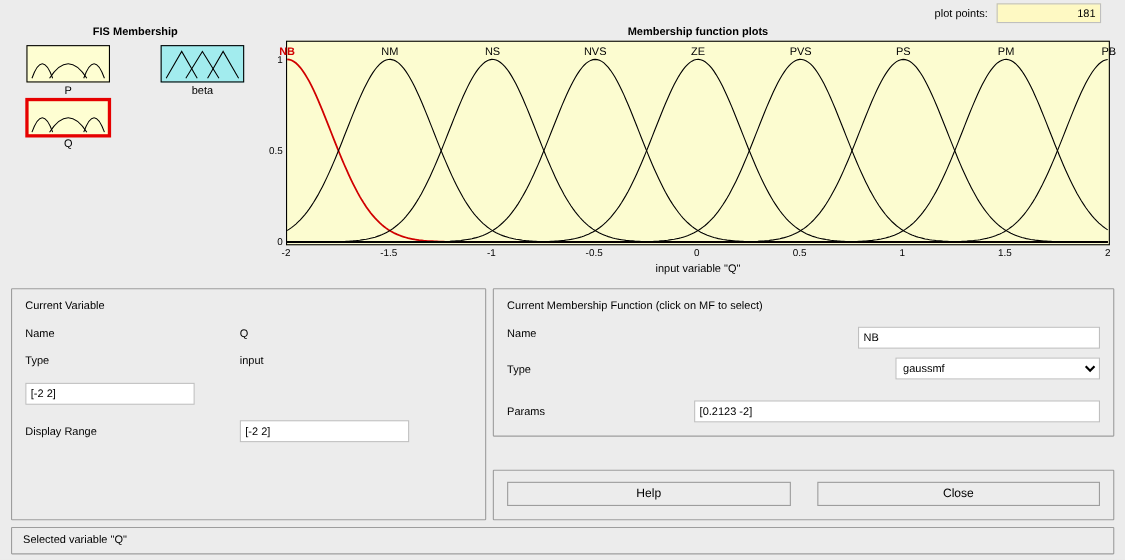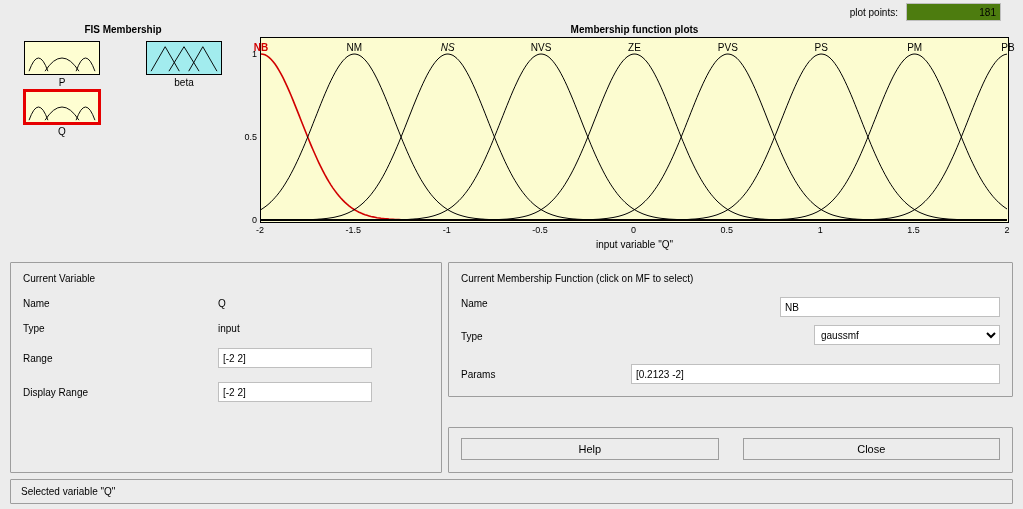--- a/index.html
+++ b/index.html
@@ -29,21 +29,21 @@
     display: flex; align-items: center;
     gap: 8px;
   }
   .plot-points-row .lbl { font-size: 10px; }
   .plot-points-row input {
     width: 95px; height: 18px;
     border: 1px solid #bfbfbf;
     font-size: 10px;
     text-align: right;
     padding: 1px 4px;
-    background: #4d7c0f;
+    background: #fef9c3;
   }
 
   
   .fis-panel {
     position: absolute;
     top: 24px; left: 14px;
     width: 218px;
   }
   .fis-title {
     text-align: center;
@@ -233,21 +233,21 @@
             <path d="M0.0 182.0 L2.0 182.0 L4.0 182.0 L6.0 182.0 L8.0 182.0 L10.0 182.0 L12.0 182.0 L14.0 182.0 L16.0 182.0 L18.0 182.0 L20.0 182.0 L22.0 182.0 L24.0 182.0 L26.0 182.0 L28.0 181.9 L30.0 181.9 L32.0 181.9 L34.0 181.9 L36.0 181.9 L38.0 181.9 L40.0 181.8 L42.0 181.8 L44.0 181.7 L46.0 181.7 L48.0 181.6 L50.0 181.6 L52.0 181.5 L54.0 181.4 L56.0 181.3 L58.0 181.1 L60.0 181.0 L62.0 180.8 L64.0 180.6 L66.0 180.4 L68.0 180.1 L70.0 179.8 L72.0 179.5 L74.0 179.1 L76.0 178.6 L78.0 178.1 L80.0 177.6 L82.0 176.9 L84.0 176.2 L86.0 175.4 L88.0 174.5 L90.0 173.5 L92.0 172.5 L94.0 171.2 L96.0 169.9 L98.0 168.4 L100.0 166.8 L102.0 165.1 L104.0 163.2 L106.0 161.1 L108.0 158.9 L110.0 156.5 L112.0 153.9 L114.0 151.2 L116.0 148.2 L118.0 145.1 L120.0 141.8 L122.0 138.3 L124.0 134.6 L126.0 130.7 L128.0 126.6 L130.0 122.4 L132.0 118.0 L134.0 113.5 L136.0 108.8 L138.0 104.1 L140.0 99.2 L142.0 94.2 L144.0 89.2 L146.0 84.1 L148.0 79.0 L150.0 74.0 L152.0 68.9 L154.0 64.0 L156.0 59.1 L158.0 54.4 L160.0 49.8 L162.0 45.4 L164.0 41.2 L166.0 37.2 L168.0 33.6 L170.0 30.2 L172.0 27.1 L174.0 24.4 L176.0 22.0 L178.0 20.0 L180.0 18.4 L182.0 17.2 L184.0 16.4 L186.0 16.0 L188.0 16.1 L190.0 16.6 L192.0 17.4 L194.0 18.8 L196.0 20.5 L198.0 22.6 L200.0 25.0 L202.0 27.8 L204.0 31.0 L206.0 34.5 L208.0 38.2 L210.0 42.2 L212.0 46.5 L214.0 50.9 L216.0 55.6 L218.0 60.3 L220.0 65.2 L222.0 70.2 L224.0 75.2 L226.0 80.3 L228.0 85.4 L230.0 90.4 L232.0 95.5 L234.0 100.4 L236.0 105.3 L238.0 110.0 L240.0 114.6 L242.0 119.1 L244.0 123.5 L246.0 127.7 L248.0 131.7 L250.0 135.5 L252.0 139.2 L254.0 142.6 L256.0 145.9 L258.0 149.0 L260.0 151.9 L262.0 154.6 L264.0 157.1 L266.0 159.5 L268.0 161.7 L270.0 163.7 L272.0 165.6 L274.0 167.3 L276.0 168.8 L278.0 170.3 L280.0 171.6 L282.0 172.7 L284.0 173.8 L286.0 174.8 L288.0 175.6 L290.0 176.4 L292.0 177.1 L294.0 177.7 L296.0 178.3 L298.0 178.8 L300.0 179.2 L302.0 179.6 L304.0 179.9 L306.0 180.2 L308.0 180.5 L310.0 180.7 L312.0 180.9 L314.0 181.0 L316.0 181.2 L318.0 181.3 L320.0 181.4 L322.0 181.5 L324.0 181.6 L326.0 181.7 L328.0 181.7 L330.0 181.8 L332.0 181.8 L334.0 181.8 L336.0 181.9 L338.0 181.9 L340.0 181.9 L342.0 181.9 L344.0 181.9 L346.0 181.9 L348.0 182.0 L350.0 182.0 L352.0 182.0 L354.0 182.0 L356.0 182.0 L358.0 182.0 L360.0 182.0 L362.0 182.0 L364.0 182.0 L366.0 182.0 L368.0 182.0 L370.0 182.0 L372.0 182.0 L374.0 182.0 L376.0 182.0 L378.0 182.0 L380.0 182.0 L382.0 182.0 L384.0 182.0 L386.0 182.0 L388.0 182.0 L390.0 182.0 L392.0 182.0 L394.0 182.0 L396.0 182.0 L398.0 182.0 L400.0 182.0 L402.0 182.0 L404.0 182.0 L406.0 182.0 L408.0 182.0 L410.0 182.0 L412.0 182.0 L414.0 182.0 L416.0 182.0 L418.0 182.0 L420.0 182.0 L422.0 182.0 L424.0 182.0 L426.0 182.0 L428.0 182.0 L430.0 182.0 L432.0 182.0 L434.0 182.0 L436.0 182.0 L438.0 182.0 L440.0 182.0 L442.0 182.0 L444.0 182.0 L446.0 182.0 L448.0 182.0 L450.0 182.0 L452.0 182.0 L454.0 182.0 L456.0 182.0 L458.0 182.0 L460.0 182.0 L462.0 182.0 L464.0 182.0 L466.0 182.0 L468.0 182.0 L470.0 182.0 L472.0 182.0 L474.0 182.0 L476.0 182.0 L478.0 182.0 L480.0 182.0 L482.0 182.0 L484.0 182.0 L486.0 182.0 L488.0 182.0 L490.0 182.0 L492.0 182.0 L494.0 182.0 L496.0 182.0 L498.0 182.0 L500.0 182.0 L502.0 182.0 L504.0 182.0 L506.0 182.0 L508.0 182.0 L510.0 182.0 L512.0 182.0 L514.0 182.0 L516.0 182.0 L518.0 182.0 L520.0 182.0 L522.0 182.0 L524.0 182.0 L526.0 182.0 L528.0 182.0 L530.0 182.0 L532.0 182.0 L534.0 182.0 L536.0 182.0 L538.0 182.0 L540.0 182.0 L542.0 182.0 L544.0 182.0 L546.0 182.0 L548.0 182.0 L550.0 182.0 L552.0 182.0 L554.0 182.0 L556.0 182.0 L558.0 182.0 L560.0 182.0 L562.0 182.0 L564.0 182.0 L566.0 182.0 L568.0 182.0 L570.0 182.0 L572.0 182.0 L574.0 182.0 L576.0 182.0 L578.0 182.0 L580.0 182.0 L582.0 182.0 L584.0 182.0 L586.0 182.0 L588.0 182.0 L590.0 182.0 L592.0 182.0 L594.0 182.0 L596.0 182.0 L598.0 182.0 L600.0 182.0 L602.0 182.0 L604.0 182.0 L606.0 182.0 L608.0 182.0 L610.0 182.0 L612.0 182.0 L614.0 182.0 L616.0 182.0 L618.0 182.0 L620.0 182.0 L622.0 182.0 L624.0 182.0 L626.0 182.0 L628.0 182.0 L630.0 182.0 L632.0 182.0 L634.0 182.0 L636.0 182.0 L638.0 182.0 L640.0 182.0 L642.0 182.0 L644.0 182.0 L646.0 182.0 L648.0 182.0 L650.0 182.0 L652.0 182.0 L654.0 182.0 L656.0 182.0 L658.0 182.0 L660.0 182.0 L662.0 182.0 L664.0 182.0 L666.0 182.0 L668.0 182.0 L670.0 182.0 L672.0 182.0 L674.0 182.0 L676.0 182.0 L678.0 182.0 L680.0 182.0 L682.0 182.0 L684.0 182.0 L686.0 182.0 L688.0 182.0 L690.0 182.0 L692.0 182.0 L694.0 182.0 L696.0 182.0 L698.0 182.0 L700.0 182.0 L702.0 182.0 L704.0 182.0 L706.0 182.0 L708.0 182.0 L710.0 182.0 L712.0 182.0 L714.0 182.0 L716.0 182.0 L718.0 182.0 L720.0 182.0 L722.0 182.0 L724.0 182.0 L726.0 182.0 L728.0 182.0 L730.0 182.0 L732.0 182.0 L734.0 182.0 L736.0 182.0 L738.0 182.0 L740.0 182.0 L742.0 182.0 L744.0 182.0 L746.0 182.0 " fill="none" stroke="#000" stroke-width="1"></path>
             <path d="M0.0 182.0 L2.0 182.0 L4.0 182.0 L6.0 182.0 L8.0 182.0 L10.0 182.0 L12.0 182.0 L14.0 182.0 L16.0 182.0 L18.0 182.0 L20.0 182.0 L22.0 182.0 L24.0 182.0 L26.0 182.0 L28.0 182.0 L30.0 182.0 L32.0 182.0 L34.0 182.0 L36.0 182.0 L38.0 182.0 L40.0 182.0 L42.0 182.0 L44.0 182.0 L46.0 182.0 L48.0 182.0 L50.0 182.0 L52.0 182.0 L54.0 182.0 L56.0 182.0 L58.0 182.0 L60.0 182.0 L62.0 182.0 L64.0 182.0 L66.0 182.0 L68.0 182.0 L70.0 182.0 L72.0 182.0 L74.0 182.0 L76.0 182.0 L78.0 182.0 L80.0 182.0 L82.0 182.0 L84.0 182.0 L86.0 182.0 L88.0 182.0 L90.0 182.0 L92.0 182.0 L94.0 182.0 L96.0 182.0 L98.0 182.0 L100.0 182.0 L102.0 182.0 L104.0 182.0 L106.0 182.0 L108.0 182.0 L110.0 182.0 L112.0 182.0 L114.0 182.0 L116.0 182.0 L118.0 182.0 L120.0 182.0 L122.0 181.9 L124.0 181.9 L126.0 181.9 L128.0 181.9 L130.0 181.9 L132.0 181.8 L134.0 181.8 L136.0 181.8 L138.0 181.7 L140.0 181.7 L142.0 181.6 L144.0 181.5 L146.0 181.5 L148.0 181.4 L150.0 181.2 L152.0 181.1 L154.0 180.9 L156.0 180.8 L158.0 180.6 L160.0 180.3 L162.0 180.0 L164.0 179.7 L166.0 179.4 L168.0 179.0 L170.0 178.5 L172.0 178.0 L174.0 177.4 L176.0 176.7 L178.0 176.0 L180.0 175.2 L182.0 174.2 L184.0 173.2 L186.0 172.1 L188.0 170.8 L190.0 169.5 L192.0 168.0 L194.0 166.3 L196.0 164.5 L198.0 162.6 L200.0 160.5 L202.0 158.2 L204.0 155.7 L206.0 153.1 L208.0 150.3 L210.0 147.3 L212.0 144.1 L214.0 140.7 L216.0 137.1 L218.0 133.4 L220.0 129.4 L222.0 125.3 L224.0 121.1 L226.0 116.6 L228.0 112.1 L230.0 107.4 L232.0 102.5 L234.0 97.6 L236.0 92.6 L238.0 87.6 L240.0 82.5 L242.0 77.5 L244.0 72.4 L246.0 67.4 L248.0 62.5 L250.0 57.6 L252.0 52.9 L254.0 48.4 L256.0 44.1 L258.0 39.9 L260.0 36.1 L262.0 32.5 L264.0 29.2 L266.0 26.2 L268.0 23.6 L270.0 21.3 L272.0 19.4 L274.0 18.0 L276.0 16.9 L278.0 16.2 L280.0 16.0 L282.0 16.2 L284.0 16.8 L286.0 17.8 L288.0 19.2 L290.0 21.1 L292.0 23.3 L294.0 25.9 L296.0 28.8 L298.0 32.0 L300.0 35.6 L302.0 39.4 L304.0 43.5 L306.0 47.8 L308.0 52.4 L310.0 57.0 L312.0 61.8 L314.0 66.8 L316.0 71.8 L318.0 76.8 L320.0 81.9 L322.0 87.0 L324.0 92.0 L326.0 97.0 L328.0 101.9 L330.0 106.8 L332.0 111.5 L334.0 116.1 L336.0 120.5 L338.0 124.8 L340.0 128.9 L342.0 132.9 L344.0 136.7 L346.0 140.3 L348.0 143.7 L350.0 146.9 L352.0 149.9 L354.0 152.7 L356.0 155.4 L358.0 157.9 L360.0 160.2 L362.0 162.3 L364.0 164.3 L366.0 166.1 L368.0 167.8 L370.0 169.3 L372.0 170.7 L374.0 171.9 L376.0 173.1 L378.0 174.1 L380.0 175.0 L382.0 175.9 L384.0 176.6 L386.0 177.3 L388.0 177.9 L390.0 178.4 L392.0 178.9 L394.0 179.3 L396.0 179.7 L398.0 180.0 L400.0 180.3 L402.0 180.5 L404.0 180.7 L406.0 180.9 L408.0 181.1 L410.0 181.2 L412.0 181.3 L414.0 181.4 L416.0 181.5 L418.0 181.6 L420.0 181.7 L422.0 181.7 L424.0 181.8 L426.0 181.8 L428.0 181.8 L430.0 181.9 L432.0 181.9 L434.0 181.9 L436.0 181.9 L438.0 181.9 L440.0 182.0 L442.0 182.0 L444.0 182.0 L446.0 182.0 L448.0 182.0 L450.0 182.0 L452.0 182.0 L454.0 182.0 L456.0 182.0 L458.0 182.0 L460.0 182.0 L462.0 182.0 L464.0 182.0 L466.0 182.0 L468.0 182.0 L470.0 182.0 L472.0 182.0 L474.0 182.0 L476.0 182.0 L478.0 182.0 L480.0 182.0 L482.0 182.0 L484.0 182.0 L486.0 182.0 L488.0 182.0 L490.0 182.0 L492.0 182.0 L494.0 182.0 L496.0 182.0 L498.0 182.0 L500.0 182.0 L502.0 182.0 L504.0 182.0 L506.0 182.0 L508.0 182.0 L510.0 182.0 L512.0 182.0 L514.0 182.0 L516.0 182.0 L518.0 182.0 L520.0 182.0 L522.0 182.0 L524.0 182.0 L526.0 182.0 L528.0 182.0 L530.0 182.0 L532.0 182.0 L534.0 182.0 L536.0 182.0 L538.0 182.0 L540.0 182.0 L542.0 182.0 L544.0 182.0 L546.0 182.0 L548.0 182.0 L550.0 182.0 L552.0 182.0 L554.0 182.0 L556.0 182.0 L558.0 182.0 L560.0 182.0 L562.0 182.0 L564.0 182.0 L566.0 182.0 L568.0 182.0 L570.0 182.0 L572.0 182.0 L574.0 182.0 L576.0 182.0 L578.0 182.0 L580.0 182.0 L582.0 182.0 L584.0 182.0 L586.0 182.0 L588.0 182.0 L590.0 182.0 L592.0 182.0 L594.0 182.0 L596.0 182.0 L598.0 182.0 L600.0 182.0 L602.0 182.0 L604.0 182.0 L606.0 182.0 L608.0 182.0 L610.0 182.0 L612.0 182.0 L614.0 182.0 L616.0 182.0 L618.0 182.0 L620.0 182.0 L622.0 182.0 L624.0 182.0 L626.0 182.0 L628.0 182.0 L630.0 182.0 L632.0 182.0 L634.0 182.0 L636.0 182.0 L638.0 182.0 L640.0 182.0 L642.0 182.0 L644.0 182.0 L646.0 182.0 L648.0 182.0 L650.0 182.0 L652.0 182.0 L654.0 182.0 L656.0 182.0 L658.0 182.0 L660.0 182.0 L662.0 182.0 L664.0 182.0 L666.0 182.0 L668.0 182.0 L670.0 182.0 L672.0 182.0 L674.0 182.0 L676.0 182.0 L678.0 182.0 L680.0 182.0 L682.0 182.0 L684.0 182.0 L686.0 182.0 L688.0 182.0 L690.0 182.0 L692.0 182.0 L694.0 182.0 L696.0 182.0 L698.0 182.0 L700.0 182.0 L702.0 182.0 L704.0 182.0 L706.0 182.0 L708.0 182.0 L710.0 182.0 L712.0 182.0 L714.0 182.0 L716.0 182.0 L718.0 182.0 L720.0 182.0 L722.0 182.0 L724.0 182.0 L726.0 182.0 L728.0 182.0 L730.0 182.0 L732.0 182.0 L734.0 182.0 L736.0 182.0 L738.0 182.0 L740.0 182.0 L742.0 182.0 L744.0 182.0 L746.0 182.0 " fill="none" stroke="#000" stroke-width="1"></path>
             <path d="M0.0 182.0 L2.0 182.0 L4.0 182.0 L6.0 182.0 L8.0 182.0 L10.0 182.0 L12.0 182.0 L14.0 182.0 L16.0 182.0 L18.0 182.0 L20.0 182.0 L22.0 182.0 L24.0 182.0 L26.0 182.0 L28.0 182.0 L30.0 182.0 L32.0 182.0 L34.0 182.0 L36.0 182.0 L38.0 182.0 L40.0 182.0 L42.0 182.0 L44.0 182.0 L46.0 182.0 L48.0 182.0 L50.0 182.0 L52.0 182.0 L54.0 182.0 L56.0 182.0 L58.0 182.0 L60.0 182.0 L62.0 182.0 L64.0 182.0 L66.0 182.0 L68.0 182.0 L70.0 182.0 L72.0 182.0 L74.0 182.0 L76.0 182.0 L78.0 182.0 L80.0 182.0 L82.0 182.0 L84.0 182.0 L86.0 182.0 L88.0 182.0 L90.0 182.0 L92.0 182.0 L94.0 182.0 L96.0 182.0 L98.0 182.0 L100.0 182.0 L102.0 182.0 L104.0 182.0 L106.0 182.0 L108.0 182.0 L110.0 182.0 L112.0 182.0 L114.0 182.0 L116.0 182.0 L118.0 182.0 L120.0 182.0 L122.0 182.0 L124.0 182.0 L126.0 182.0 L128.0 182.0 L130.0 182.0 L132.0 182.0 L134.0 182.0 L136.0 182.0 L138.0 182.0 L140.0 182.0 L142.0 182.0 L144.0 182.0 L146.0 182.0 L148.0 182.0 L150.0 182.0 L152.0 182.0 L154.0 182.0 L156.0 182.0 L158.0 182.0 L160.0 182.0 L162.0 182.0 L164.0 182.0 L166.0 182.0 L168.0 182.0 L170.0 182.0 L172.0 182.0 L174.0 182.0 L176.0 182.0 L178.0 182.0 L180.0 182.0 L182.0 182.0 L184.0 182.0 L186.0 182.0 L188.0 182.0 L190.0 182.0 L192.0 182.0 L194.0 182.0 L196.0 182.0 L198.0 182.0 L200.0 182.0 L202.0 182.0 L204.0 182.0 L206.0 182.0 L208.0 182.0 L210.0 182.0 L212.0 182.0 L214.0 181.9 L216.0 181.9 L218.0 181.9 L220.0 181.9 L222.0 181.9 L224.0 181.9 L226.0 181.8 L228.0 181.8 L230.0 181.8 L232.0 181.7 L234.0 181.7 L236.0 181.6 L238.0 181.5 L240.0 181.4 L242.0 181.3 L244.0 181.2 L246.0 181.1 L248.0 180.9 L250.0 180.7 L252.0 180.5 L254.0 180.2 L256.0 179.9 L258.0 179.6 L260.0 179.2 L262.0 178.8 L264.0 178.3 L266.0 177.8 L268.0 177.2 L270.0 176.5 L272.0 175.7 L274.0 174.9 L276.0 173.9 L278.0 172.9 L280.0 171.7 L282.0 170.4 L284.0 169.0 L286.0 167.5 L288.0 165.8 L290.0 163.9 L292.0 161.9 L294.0 159.8 L296.0 157.4 L298.0 154.9 L300.0 152.2 L302.0 149.4 L304.0 146.3 L306.0 143.0 L308.0 139.6 L310.0 136.0 L312.0 132.2 L314.0 128.2 L316.0 124.0 L318.0 119.7 L320.0 115.2 L322.0 110.6 L324.0 105.9 L326.0 101.0 L328.0 96.1 L330.0 91.1 L332.0 86.0 L334.0 80.9 L336.0 75.9 L338.0 70.8 L340.0 65.8 L342.0 60.9 L344.0 56.1 L346.0 51.5 L348.0 47.0 L350.0 42.7 L352.0 38.7 L354.0 34.9 L356.0 31.4 L358.0 28.2 L360.0 25.3 L362.0 22.8 L364.0 20.7 L366.0 18.9 L368.0 17.6 L370.0 16.6 L372.0 16.1 L374.0 16.0 L376.0 16.3 L378.0 17.1 L380.0 18.2 L382.0 19.8 L384.0 21.7 L386.0 24.0 L388.0 26.7 L390.0 29.8 L392.0 33.1 L394.0 36.8 L396.0 40.7 L398.0 44.9 L400.0 49.2 L402.0 53.8 L404.0 58.5 L406.0 63.4 L408.0 68.3 L410.0 73.3 L412.0 78.4 L414.0 83.5 L416.0 88.5 L418.0 93.6 L420.0 98.6 L422.0 103.4 L424.0 108.2 L426.0 112.9 L428.0 117.5 L430.0 121.9 L432.0 126.1 L434.0 130.2 L436.0 134.1 L438.0 137.8 L440.0 141.3 L442.0 144.7 L444.0 147.8 L446.0 150.8 L448.0 153.6 L450.0 156.2 L452.0 158.6 L454.0 160.9 L456.0 163.0 L458.0 164.9 L460.0 166.6 L462.0 168.3 L464.0 169.7 L466.0 171.1 L468.0 172.3 L470.0 173.4 L472.0 174.4 L474.0 175.3 L476.0 176.1 L478.0 176.9 L480.0 177.5 L482.0 178.1 L484.0 178.6 L486.0 179.0 L488.0 179.4 L490.0 179.8 L492.0 180.1 L494.0 180.4 L496.0 180.6 L498.0 180.8 L500.0 181.0 L502.0 181.1 L504.0 181.3 L506.0 181.4 L508.0 181.5 L510.0 181.6 L512.0 181.6 L514.0 181.7 L516.0 181.7 L518.0 181.8 L520.0 181.8 L522.0 181.9 L524.0 181.9 L526.0 181.9 L528.0 181.9 L530.0 181.9 L532.0 181.9 L534.0 182.0 L536.0 182.0 L538.0 182.0 L540.0 182.0 L542.0 182.0 L544.0 182.0 L546.0 182.0 L548.0 182.0 L550.0 182.0 L552.0 182.0 L554.0 182.0 L556.0 182.0 L558.0 182.0 L560.0 182.0 L562.0 182.0 L564.0 182.0 L566.0 182.0 L568.0 182.0 L570.0 182.0 L572.0 182.0 L574.0 182.0 L576.0 182.0 L578.0 182.0 L580.0 182.0 L582.0 182.0 L584.0 182.0 L586.0 182.0 L588.0 182.0 L590.0 182.0 L592.0 182.0 L594.0 182.0 L596.0 182.0 L598.0 182.0 L600.0 182.0 L602.0 182.0 L604.0 182.0 L606.0 182.0 L608.0 182.0 L610.0 182.0 L612.0 182.0 L614.0 182.0 L616.0 182.0 L618.0 182.0 L620.0 182.0 L622.0 182.0 L624.0 182.0 L626.0 182.0 L628.0 182.0 L630.0 182.0 L632.0 182.0 L634.0 182.0 L636.0 182.0 L638.0 182.0 L640.0 182.0 L642.0 182.0 L644.0 182.0 L646.0 182.0 L648.0 182.0 L650.0 182.0 L652.0 182.0 L654.0 182.0 L656.0 182.0 L658.0 182.0 L660.0 182.0 L662.0 182.0 L664.0 182.0 L666.0 182.0 L668.0 182.0 L670.0 182.0 L672.0 182.0 L674.0 182.0 L676.0 182.0 L678.0 182.0 L680.0 182.0 L682.0 182.0 L684.0 182.0 L686.0 182.0 L688.0 182.0 L690.0 182.0 L692.0 182.0 L694.0 182.0 L696.0 182.0 L698.0 182.0 L700.0 182.0 L702.0 182.0 L704.0 182.0 L706.0 182.0 L708.0 182.0 L710.0 182.0 L712.0 182.0 L714.0 182.0 L716.0 182.0 L718.0 182.0 L720.0 182.0 L722.0 182.0 L724.0 182.0 L726.0 182.0 L728.0 182.0 L730.0 182.0 L732.0 182.0 L734.0 182.0 L736.0 182.0 L738.0 182.0 L740.0 182.0 L742.0 182.0 L744.0 182.0 L746.0 182.0 " fill="none" stroke="#000" stroke-width="1"></path>
             <path d="M0.0 182.0 L2.0 182.0 L4.0 182.0 L6.0 182.0 L8.0 182.0 L10.0 182.0 L12.0 182.0 L14.0 182.0 L16.0 182.0 L18.0 182.0 L20.0 182.0 L22.0 182.0 L24.0 182.0 L26.0 182.0 L28.0 182.0 L30.0 182.0 L32.0 182.0 L34.0 182.0 L36.0 182.0 L38.0 182.0 L40.0 182.0 L42.0 182.0 L44.0 182.0 L46.0 182.0 L48.0 182.0 L50.0 182.0 L52.0 182.0 L54.0 182.0 L56.0 182.0 L58.0 182.0 L60.0 182.0 L62.0 182.0 L64.0 182.0 L66.0 182.0 L68.0 182.0 L70.0 182.0 L72.0 182.0 L74.0 182.0 L76.0 182.0 L78.0 182.0 L80.0 182.0 L82.0 182.0 L84.0 182.0 L86.0 182.0 L88.0 182.0 L90.0 182.0 L92.0 182.0 L94.0 182.0 L96.0 182.0 L98.0 182.0 L100.0 182.0 L102.0 182.0 L104.0 182.0 L106.0 182.0 L108.0 182.0 L110.0 182.0 L112.0 182.0 L114.0 182.0 L116.0 182.0 L118.0 182.0 L120.0 182.0 L122.0 182.0 L124.0 182.0 L126.0 182.0 L128.0 182.0 L130.0 182.0 L132.0 182.0 L134.0 182.0 L136.0 182.0 L138.0 182.0 L140.0 182.0 L142.0 182.0 L144.0 182.0 L146.0 182.0 L148.0 182.0 L150.0 182.0 L152.0 182.0 L154.0 182.0 L156.0 182.0 L158.0 182.0 L160.0 182.0 L162.0 182.0 L164.0 182.0 L166.0 182.0 L168.0 182.0 L170.0 182.0 L172.0 182.0 L174.0 182.0 L176.0 182.0 L178.0 182.0 L180.0 182.0 L182.0 182.0 L184.0 182.0 L186.0 182.0 L188.0 182.0 L190.0 182.0 L192.0 182.0 L194.0 182.0 L196.0 182.0 L198.0 182.0 L200.0 182.0 L202.0 182.0 L204.0 182.0 L206.0 182.0 L208.0 182.0 L210.0 182.0 L212.0 182.0 L214.0 182.0 L216.0 182.0 L218.0 182.0 L220.0 182.0 L222.0 182.0 L224.0 182.0 L226.0 182.0 L228.0 182.0 L230.0 182.0 L232.0 182.0 L234.0 182.0 L236.0 182.0 L238.0 182.0 L240.0 182.0 L242.0 182.0 L244.0 182.0 L246.0 182.0 L248.0 182.0 L250.0 182.0 L252.0 182.0 L254.0 182.0 L256.0 182.0 L258.0 182.0 L260.0 182.0 L262.0 182.0 L264.0 182.0 L266.0 182.0 L268.0 182.0 L270.0 182.0 L272.0 182.0 L274.0 182.0 L276.0 182.0 L278.0 182.0 L280.0 182.0 L282.0 182.0 L284.0 182.0 L286.0 182.0 L288.0 182.0 L290.0 182.0 L292.0 182.0 L294.0 182.0 L296.0 182.0 L298.0 182.0 L300.0 182.0 L302.0 182.0 L304.0 182.0 L306.0 182.0 L308.0 181.9 L310.0 181.9 L312.0 181.9 L314.0 181.9 L316.0 181.9 L318.0 181.9 L320.0 181.8 L322.0 181.8 L324.0 181.7 L326.0 181.7 L328.0 181.6 L330.0 181.6 L332.0 181.5 L334.0 181.4 L336.0 181.3 L338.0 181.2 L340.0 181.0 L342.0 180.8 L344.0 180.6 L346.0 180.4 L348.0 180.1 L350.0 179.8 L352.0 179.5 L354.0 179.1 L356.0 178.7 L358.0 178.2 L360.0 177.6 L362.0 177.0 L364.0 176.3 L366.0 175.5 L368.0 174.6 L370.0 173.6 L372.0 172.5 L374.0 171.3 L376.0 170.0 L378.0 168.5 L380.0 167.0 L382.0 165.2 L384.0 163.3 L386.0 161.3 L388.0 159.1 L390.0 156.7 L392.0 154.1 L394.0 151.3 L396.0 148.4 L398.0 145.3 L400.0 142.0 L402.0 138.5 L404.0 134.8 L406.0 130.9 L408.0 126.9 L410.0 122.7 L412.0 118.3 L414.0 113.8 L416.0 109.1 L418.0 104.4 L420.0 99.5 L422.0 94.5 L424.0 89.5 L426.0 84.4 L428.0 79.4 L430.0 74.3 L432.0 69.3 L434.0 64.3 L436.0 59.4 L438.0 54.7 L440.0 50.1 L442.0 45.7 L444.0 41.5 L446.0 37.5 L448.0 33.8 L450.0 30.4 L452.0 27.3 L454.0 24.5 L456.0 22.1 L458.0 20.1 L460.0 18.5 L462.0 17.3 L464.0 16.4 L466.0 16.0 L468.0 16.1 L470.0 16.5 L472.0 17.4 L474.0 18.7 L476.0 20.3 L478.0 22.4 L480.0 24.9 L482.0 27.7 L484.0 30.8 L486.0 34.2 L488.0 38.0 L490.0 42.0 L492.0 46.2 L494.0 50.6 L496.0 55.3 L498.0 60.0 L500.0 64.9 L502.0 69.9 L504.0 74.9 L506.0 80.0 L508.0 85.1 L510.0 90.1 L512.0 95.1 L514.0 100.1 L516.0 105.0 L518.0 109.7 L520.0 114.4 L522.0 118.9 L524.0 123.2 L526.0 127.4 L528.0 131.4 L530.0 135.3 L532.0 138.9 L534.0 142.4 L536.0 145.7 L538.0 148.8 L540.0 151.7 L542.0 154.4 L544.0 157.0 L546.0 159.3 L548.0 161.5 L550.0 163.6 L552.0 165.4 L554.0 167.2 L556.0 168.7 L558.0 170.2 L560.0 171.5 L562.0 172.7 L564.0 173.7 L566.0 174.7 L568.0 175.6 L570.0 176.4 L572.0 177.1 L574.0 177.7 L576.0 178.2 L578.0 178.7 L580.0 179.2 L582.0 179.5 L584.0 179.9 L586.0 180.2 L588.0 180.4 L590.0 180.7 L592.0 180.9 L594.0 181.0 L596.0 181.2 L598.0 181.3 L600.0 181.4 L602.0 181.5 L604.0 181.6 L606.0 181.6 L608.0 181.7 L610.0 181.8 L612.0 181.8 L614.0 181.8 L616.0 181.9 L618.0 181.9 L620.0 181.9 L622.0 181.9 L624.0 181.9 L626.0 181.9 L628.0 182.0 L630.0 182.0 L632.0 182.0 L634.0 182.0 L636.0 182.0 L638.0 182.0 L640.0 182.0 L642.0 182.0 L644.0 182.0 L646.0 182.0 L648.0 182.0 L650.0 182.0 L652.0 182.0 L654.0 182.0 L656.0 182.0 L658.0 182.0 L660.0 182.0 L662.0 182.0 L664.0 182.0 L666.0 182.0 L668.0 182.0 L670.0 182.0 L672.0 182.0 L674.0 182.0 L676.0 182.0 L678.0 182.0 L680.0 182.0 L682.0 182.0 L684.0 182.0 L686.0 182.0 L688.0 182.0 L690.0 182.0 L692.0 182.0 L694.0 182.0 L696.0 182.0 L698.0 182.0 L700.0 182.0 L702.0 182.0 L704.0 182.0 L706.0 182.0 L708.0 182.0 L710.0 182.0 L712.0 182.0 L714.0 182.0 L716.0 182.0 L718.0 182.0 L720.0 182.0 L722.0 182.0 L724.0 182.0 L726.0 182.0 L728.0 182.0 L730.0 182.0 L732.0 182.0 L734.0 182.0 L736.0 182.0 L738.0 182.0 L740.0 182.0 L742.0 182.0 L744.0 182.0 L746.0 182.0 " fill="none" stroke="#000" stroke-width="1"></path>
             <path d="M0.0 182.0 L2.0 182.0 L4.0 182.0 L6.0 182.0 L8.0 182.0 L10.0 182.0 L12.0 182.0 L14.0 182.0 L16.0 182.0 L18.0 182.0 L20.0 182.0 L22.0 182.0 L24.0 182.0 L26.0 182.0 L28.0 182.0 L30.0 182.0 L32.0 182.0 L34.0 182.0 L36.0 182.0 L38.0 182.0 L40.0 182.0 L42.0 182.0 L44.0 182.0 L46.0 182.0 L48.0 182.0 L50.0 182.0 L52.0 182.0 L54.0 182.0 L56.0 182.0 L58.0 182.0 L60.0 182.0 L62.0 182.0 L64.0 182.0 L66.0 182.0 L68.0 182.0 L70.0 182.0 L72.0 182.0 L74.0 182.0 L76.0 182.0 L78.0 182.0 L80.0 182.0 L82.0 182.0 L84.0 182.0 L86.0 182.0 L88.0 182.0 L90.0 182.0 L92.0 182.0 L94.0 182.0 L96.0 182.0 L98.0 182.0 L100.0 182.0 L102.0 182.0 L104.0 182.0 L106.0 182.0 L108.0 182.0 L110.0 182.0 L112.0 182.0 L114.0 182.0 L116.0 182.0 L118.0 182.0 L120.0 182.0 L122.0 182.0 L124.0 182.0 L126.0 182.0 L128.0 182.0 L130.0 182.0 L132.0 182.0 L134.0 182.0 L136.0 182.0 L138.0 182.0 L140.0 182.0 L142.0 182.0 L144.0 182.0 L146.0 182.0 L148.0 182.0 L150.0 182.0 L152.0 182.0 L154.0 182.0 L156.0 182.0 L158.0 182.0 L160.0 182.0 L162.0 182.0 L164.0 182.0 L166.0 182.0 L168.0 182.0 L170.0 182.0 L172.0 182.0 L174.0 182.0 L176.0 182.0 L178.0 182.0 L180.0 182.0 L182.0 182.0 L184.0 182.0 L186.0 182.0 L188.0 182.0 L190.0 182.0 L192.0 182.0 L194.0 182.0 L196.0 182.0 L198.0 182.0 L200.0 182.0 L202.0 182.0 L204.0 182.0 L206.0 182.0 L208.0 182.0 L210.0 182.0 L212.0 182.0 L214.0 182.0 L216.0 182.0 L218.0 182.0 L220.0 182.0 L222.0 182.0 L224.0 182.0 L226.0 182.0 L228.0 182.0 L230.0 182.0 L232.0 182.0 L234.0 182.0 L236.0 182.0 L238.0 182.0 L240.0 182.0 L242.0 182.0 L244.0 182.0 L246.0 182.0 L248.0 182.0 L250.0 182.0 L252.0 182.0 L254.0 182.0 L256.0 182.0 L258.0 182.0 L260.0 182.0 L262.0 182.0 L264.0 182.0 L266.0 182.0 L268.0 182.0 L270.0 182.0 L272.0 182.0 L274.0 182.0 L276.0 182.0 L278.0 182.0 L280.0 182.0 L282.0 182.0 L284.0 182.0 L286.0 182.0 L288.0 182.0 L290.0 182.0 L292.0 182.0 L294.0 182.0 L296.0 182.0 L298.0 182.0 L300.0 182.0 L302.0 182.0 L304.0 182.0 L306.0 182.0 L308.0 182.0 L310.0 182.0 L312.0 182.0 L314.0 182.0 L316.0 182.0 L318.0 182.0 L320.0 182.0 L322.0 182.0 L324.0 182.0 L326.0 182.0 L328.0 182.0 L330.0 182.0 L332.0 182.0 L334.0 182.0 L336.0 182.0 L338.0 182.0 L340.0 182.0 L342.0 182.0 L344.0 182.0 L346.0 182.0 L348.0 182.0 L350.0 182.0 L352.0 182.0 L354.0 182.0 L356.0 182.0 L358.0 182.0 L360.0 182.0 L362.0 182.0 L364.0 182.0 L366.0 182.0 L368.0 182.0 L370.0 182.0 L372.0 182.0 L374.0 182.0 L376.0 182.0 L378.0 182.0 L380.0 182.0 L382.0 182.0 L384.0 182.0 L386.0 182.0 L388.0 182.0 L390.0 182.0 L392.0 182.0 L394.0 182.0 L396.0 182.0 L398.0 182.0 L400.0 182.0 L402.0 181.9 L404.0 181.9 L406.0 181.9 L408.0 181.9 L410.0 181.9 L412.0 181.8 L414.0 181.8 L416.0 181.8 L418.0 181.7 L420.0 181.7 L422.0 181.6 L424.0 181.5 L426.0 181.5 L428.0 181.4 L430.0 181.2 L432.0 181.1 L434.0 181.0 L436.0 180.8 L438.0 180.6 L440.0 180.3 L442.0 180.1 L444.0 179.7 L446.0 179.4 L448.0 179.0 L450.0 178.5 L452.0 178.0 L454.0 177.4 L456.0 176.8 L458.0 176.0 L460.0 175.2 L462.0 174.3 L464.0 173.3 L466.0 172.2 L468.0 170.9 L470.0 169.6 L472.0 168.1 L474.0 166.4 L476.0 164.6 L478.0 162.7 L480.0 160.6 L482.0 158.3 L484.0 155.9 L486.0 153.3 L488.0 150.5 L490.0 147.5 L492.0 144.3 L494.0 140.9 L496.0 137.3 L498.0 133.6 L500.0 129.7 L502.0 125.6 L504.0 121.3 L506.0 116.9 L508.0 112.3 L510.0 107.6 L512.0 102.8 L514.0 97.9 L516.0 93.0 L518.0 87.9 L520.0 82.8 L522.0 77.8 L524.0 72.7 L526.0 67.7 L528.0 62.8 L530.0 57.9 L532.0 53.2 L534.0 48.7 L536.0 44.3 L538.0 40.2 L540.0 36.3 L542.0 32.7 L544.0 29.4 L546.0 26.4 L548.0 23.7 L550.0 21.5 L552.0 19.6 L554.0 18.0 L556.0 17.0 L558.0 16.3 L560.0 16.0 L562.0 16.2 L564.0 16.7 L566.0 17.7 L568.0 19.1 L570.0 20.9 L572.0 23.1 L574.0 25.7 L576.0 28.6 L578.0 31.8 L580.0 35.4 L582.0 39.2 L584.0 43.3 L586.0 47.6 L588.0 52.1 L590.0 56.7 L592.0 61.5 L594.0 66.5 L596.0 71.5 L598.0 76.5 L600.0 81.6 L602.0 86.7 L604.0 91.7 L606.0 96.7 L608.0 101.6 L610.0 106.5 L612.0 111.2 L614.0 115.8 L616.0 120.2 L618.0 124.5 L620.0 128.7 L622.0 132.6 L624.0 136.4 L626.0 140.0 L628.0 143.5 L630.0 146.7 L632.0 149.7 L634.0 152.6 L636.0 155.2 L638.0 157.7 L640.0 160.0 L642.0 162.2 L644.0 164.2 L646.0 166.0 L648.0 167.7 L650.0 169.2 L652.0 170.6 L654.0 171.9 L656.0 173.0 L658.0 174.1 L660.0 175.0 L662.0 175.8 L664.0 176.6 L666.0 177.3 L668.0 177.9 L670.0 178.4 L672.0 178.9 L674.0 179.3 L676.0 179.7 L678.0 180.0 L680.0 180.3 L682.0 180.5 L684.0 180.7 L686.0 180.9 L688.0 181.1 L690.0 181.2 L692.0 181.3 L694.0 181.4 L696.0 181.5 L698.0 181.6 L700.0 181.7 L702.0 181.7 L704.0 181.8 L706.0 181.8 L708.0 181.8 L710.0 181.9 L712.0 181.9 L714.0 181.9 L716.0 181.9 L718.0 181.9 L720.0 182.0 L722.0 182.0 L724.0 182.0 L726.0 182.0 L728.0 182.0 L730.0 182.0 L732.0 182.0 L734.0 182.0 L736.0 182.0 L738.0 182.0 L740.0 182.0 L742.0 182.0 L744.0 182.0 L746.0 182.0 " fill="none" stroke="#000" stroke-width="1"></path>
             <path d="M0.0 182.0 L2.0 182.0 L4.0 182.0 L6.0 182.0 L8.0 182.0 L10.0 182.0 L12.0 182.0 L14.0 182.0 L16.0 182.0 L18.0 182.0 L20.0 182.0 L22.0 182.0 L24.0 182.0 L26.0 182.0 L28.0 182.0 L30.0 182.0 L32.0 182.0 L34.0 182.0 L36.0 182.0 L38.0 182.0 L40.0 182.0 L42.0 182.0 L44.0 182.0 L46.0 182.0 L48.0 182.0 L50.0 182.0 L52.0 182.0 L54.0 182.0 L56.0 182.0 L58.0 182.0 L60.0 182.0 L62.0 182.0 L64.0 182.0 L66.0 182.0 L68.0 182.0 L70.0 182.0 L72.0 182.0 L74.0 182.0 L76.0 182.0 L78.0 182.0 L80.0 182.0 L82.0 182.0 L84.0 182.0 L86.0 182.0 L88.0 182.0 L90.0 182.0 L92.0 182.0 L94.0 182.0 L96.0 182.0 L98.0 182.0 L100.0 182.0 L102.0 182.0 L104.0 182.0 L106.0 182.0 L108.0 182.0 L110.0 182.0 L112.0 182.0 L114.0 182.0 L116.0 182.0 L118.0 182.0 L120.0 182.0 L122.0 182.0 L124.0 182.0 L126.0 182.0 L128.0 182.0 L130.0 182.0 L132.0 182.0 L134.0 182.0 L136.0 182.0 L138.0 182.0 L140.0 182.0 L142.0 182.0 L144.0 182.0 L146.0 182.0 L148.0 182.0 L150.0 182.0 L152.0 182.0 L154.0 182.0 L156.0 182.0 L158.0 182.0 L160.0 182.0 L162.0 182.0 L164.0 182.0 L166.0 182.0 L168.0 182.0 L170.0 182.0 L172.0 182.0 L174.0 182.0 L176.0 182.0 L178.0 182.0 L180.0 182.0 L182.0 182.0 L184.0 182.0 L186.0 182.0 L188.0 182.0 L190.0 182.0 L192.0 182.0 L194.0 182.0 L196.0 182.0 L198.0 182.0 L200.0 182.0 L202.0 182.0 L204.0 182.0 L206.0 182.0 L208.0 182.0 L210.0 182.0 L212.0 182.0 L214.0 182.0 L216.0 182.0 L218.0 182.0 L220.0 182.0 L222.0 182.0 L224.0 182.0 L226.0 182.0 L228.0 182.0 L230.0 182.0 L232.0 182.0 L234.0 182.0 L236.0 182.0 L238.0 182.0 L240.0 182.0 L242.0 182.0 L244.0 182.0 L246.0 182.0 L248.0 182.0 L250.0 182.0 L252.0 182.0 L254.0 182.0 L256.0 182.0 L258.0 182.0 L260.0 182.0 L262.0 182.0 L264.0 182.0 L266.0 182.0 L268.0 182.0 L270.0 182.0 L272.0 182.0 L274.0 182.0 L276.0 182.0 L278.0 182.0 L280.0 182.0 L282.0 182.0 L284.0 182.0 L286.0 182.0 L288.0 182.0 L290.0 182.0 L292.0 182.0 L294.0 182.0 L296.0 182.0 L298.0 182.0 L300.0 182.0 L302.0 182.0 L304.0 182.0 L306.0 182.0 L308.0 182.0 L310.0 182.0 L312.0 182.0 L314.0 182.0 L316.0 182.0 L318.0 182.0 L320.0 182.0 L322.0 182.0 L324.0 182.0 L326.0 182.0 L328.0 182.0 L330.0 182.0 L332.0 182.0 L334.0 182.0 L336.0 182.0 L338.0 182.0 L340.0 182.0 L342.0 182.0 L344.0 182.0 L346.0 182.0 L348.0 182.0 L350.0 182.0 L352.0 182.0 L354.0 182.0 L356.0 182.0 L358.0 182.0 L360.0 182.0 L362.0 182.0 L364.0 182.0 L366.0 182.0 L368.0 182.0 L370.0 182.0 L372.0 182.0 L374.0 182.0 L376.0 182.0 L378.0 182.0 L380.0 182.0 L382.0 182.0 L384.0 182.0 L386.0 182.0 L388.0 182.0 L390.0 182.0 L392.0 182.0 L394.0 182.0 L396.0 182.0 L398.0 182.0 L400.0 182.0 L402.0 182.0 L404.0 182.0 L406.0 182.0 L408.0 182.0 L410.0 182.0 L412.0 182.0 L414.0 182.0 L416.0 182.0 L418.0 182.0 L420.0 182.0 L422.0 182.0 L424.0 182.0 L426.0 182.0 L428.0 182.0 L430.0 182.0 L432.0 182.0 L434.0 182.0 L436.0 182.0 L438.0 182.0 L440.0 182.0 L442.0 182.0 L444.0 182.0 L446.0 182.0 L448.0 182.0 L450.0 182.0 L452.0 182.0 L454.0 182.0 L456.0 182.0 L458.0 182.0 L460.0 182.0 L462.0 182.0 L464.0 182.0 L466.0 182.0 L468.0 182.0 L470.0 182.0 L472.0 182.0 L474.0 182.0 L476.0 182.0 L478.0 182.0 L480.0 182.0 L482.0 182.0 L484.0 182.0 L486.0 182.0 L488.0 182.0 L490.0 182.0 L492.0 182.0 L494.0 181.9 L496.0 181.9 L498.0 181.9 L500.0 181.9 L502.0 181.9 L504.0 181.9 L506.0 181.8 L508.0 181.8 L510.0 181.8 L512.0 181.7 L514.0 181.7 L516.0 181.6 L518.0 181.5 L520.0 181.4 L522.0 181.3 L524.0 181.2 L526.0 181.1 L528.0 180.9 L530.0 180.7 L532.0 180.5 L534.0 180.2 L536.0 180.0 L538.0 179.6 L540.0 179.3 L542.0 178.8 L544.0 178.4 L546.0 177.8 L548.0 177.2 L550.0 176.5 L552.0 175.8 L554.0 174.9 L556.0 174.0 L558.0 172.9 L560.0 171.8 L562.0 170.5 L564.0 169.1 L566.0 167.6 L568.0 165.9 L570.0 164.1 L572.0 162.1 L574.0 159.9 L576.0 157.6 L578.0 155.1 L580.0 152.4 L582.0 149.5 L584.0 146.5 L586.0 143.2 L588.0 139.8 L590.0 136.2 L592.0 132.4 L594.0 128.4 L596.0 124.3 L598.0 120.0 L600.0 115.5 L602.0 110.9 L604.0 106.2 L606.0 101.3 L608.0 96.4 L610.0 91.4 L612.0 86.3 L614.0 81.3 L616.0 76.2 L618.0 71.1 L620.0 66.1 L622.0 61.2 L624.0 56.4 L626.0 51.8 L628.0 47.3 L630.0 43.0 L632.0 38.9 L634.0 35.1 L636.0 31.6 L638.0 28.4 L640.0 25.5 L642.0 23.0 L644.0 20.8 L646.0 19.0 L648.0 17.7 L650.0 16.7 L652.0 16.1 L654.0 16.0 L656.0 16.3 L658.0 17.0 L660.0 18.1 L662.0 19.7 L664.0 21.6 L666.0 23.9 L668.0 26.6 L670.0 29.6 L672.0 32.9 L674.0 36.5 L676.0 40.4 L678.0 44.6 L680.0 49.0 L682.0 53.5 L684.0 58.2 L686.0 63.1 L688.0 68.0 L690.0 73.0 L692.0 78.1 L694.0 83.2 L696.0 88.2 L698.0 93.3 L700.0 98.2 L702.0 103.1 L704.0 107.9 L706.0 112.6 L708.0 117.2 L710.0 121.6 L712.0 125.8 L714.0 129.9 L716.0 133.8 L718.0 137.6 L720.0 141.1 L722.0 144.5 L724.0 147.6 L726.0 150.6 L728.0 153.4 L730.0 156.0 L732.0 158.5 L734.0 160.7 L736.0 162.8 L738.0 164.8 L740.0 166.5 L742.0 168.2 L744.0 169.6 L746.0 171.0 " fill="none" stroke="#000" stroke-width="1"></path>
             <path d="M0.0 182.0 L2.0 182.0 L4.0 182.0 L6.0 182.0 L8.0 182.0 L10.0 182.0 L12.0 182.0 L14.0 182.0 L16.0 182.0 L18.0 182.0 L20.0 182.0 L22.0 182.0 L24.0 182.0 L26.0 182.0 L28.0 182.0 L30.0 182.0 L32.0 182.0 L34.0 182.0 L36.0 182.0 L38.0 182.0 L40.0 182.0 L42.0 182.0 L44.0 182.0 L46.0 182.0 L48.0 182.0 L50.0 182.0 L52.0 182.0 L54.0 182.0 L56.0 182.0 L58.0 182.0 L60.0 182.0 L62.0 182.0 L64.0 182.0 L66.0 182.0 L68.0 182.0 L70.0 182.0 L72.0 182.0 L74.0 182.0 L76.0 182.0 L78.0 182.0 L80.0 182.0 L82.0 182.0 L84.0 182.0 L86.0 182.0 L88.0 182.0 L90.0 182.0 L92.0 182.0 L94.0 182.0 L96.0 182.0 L98.0 182.0 L100.0 182.0 L102.0 182.0 L104.0 182.0 L106.0 182.0 L108.0 182.0 L110.0 182.0 L112.0 182.0 L114.0 182.0 L116.0 182.0 L118.0 182.0 L120.0 182.0 L122.0 182.0 L124.0 182.0 L126.0 182.0 L128.0 182.0 L130.0 182.0 L132.0 182.0 L134.0 182.0 L136.0 182.0 L138.0 182.0 L140.0 182.0 L142.0 182.0 L144.0 182.0 L146.0 182.0 L148.0 182.0 L150.0 182.0 L152.0 182.0 L154.0 182.0 L156.0 182.0 L158.0 182.0 L160.0 182.0 L162.0 182.0 L164.0 182.0 L166.0 182.0 L168.0 182.0 L170.0 182.0 L172.0 182.0 L174.0 182.0 L176.0 182.0 L178.0 182.0 L180.0 182.0 L182.0 182.0 L184.0 182.0 L186.0 182.0 L188.0 182.0 L190.0 182.0 L192.0 182.0 L194.0 182.0 L196.0 182.0 L198.0 182.0 L200.0 182.0 L202.0 182.0 L204.0 182.0 L206.0 182.0 L208.0 182.0 L210.0 182.0 L212.0 182.0 L214.0 182.0 L216.0 182.0 L218.0 182.0 L220.0 182.0 L222.0 182.0 L224.0 182.0 L226.0 182.0 L228.0 182.0 L230.0 182.0 L232.0 182.0 L234.0 182.0 L236.0 182.0 L238.0 182.0 L240.0 182.0 L242.0 182.0 L244.0 182.0 L246.0 182.0 L248.0 182.0 L250.0 182.0 L252.0 182.0 L254.0 182.0 L256.0 182.0 L258.0 182.0 L260.0 182.0 L262.0 182.0 L264.0 182.0 L266.0 182.0 L268.0 182.0 L270.0 182.0 L272.0 182.0 L274.0 182.0 L276.0 182.0 L278.0 182.0 L280.0 182.0 L282.0 182.0 L284.0 182.0 L286.0 182.0 L288.0 182.0 L290.0 182.0 L292.0 182.0 L294.0 182.0 L296.0 182.0 L298.0 182.0 L300.0 182.0 L302.0 182.0 L304.0 182.0 L306.0 182.0 L308.0 182.0 L310.0 182.0 L312.0 182.0 L314.0 182.0 L316.0 182.0 L318.0 182.0 L320.0 182.0 L322.0 182.0 L324.0 182.0 L326.0 182.0 L328.0 182.0 L330.0 182.0 L332.0 182.0 L334.0 182.0 L336.0 182.0 L338.0 182.0 L340.0 182.0 L342.0 182.0 L344.0 182.0 L346.0 182.0 L348.0 182.0 L350.0 182.0 L352.0 182.0 L354.0 182.0 L356.0 182.0 L358.0 182.0 L360.0 182.0 L362.0 182.0 L364.0 182.0 L366.0 182.0 L368.0 182.0 L370.0 182.0 L372.0 182.0 L374.0 182.0 L376.0 182.0 L378.0 182.0 L380.0 182.0 L382.0 182.0 L384.0 182.0 L386.0 182.0 L388.0 182.0 L390.0 182.0 L392.0 182.0 L394.0 182.0 L396.0 182.0 L398.0 182.0 L400.0 182.0 L402.0 182.0 L404.0 182.0 L406.0 182.0 L408.0 182.0 L410.0 182.0 L412.0 182.0 L414.0 182.0 L416.0 182.0 L418.0 182.0 L420.0 182.0 L422.0 182.0 L424.0 182.0 L426.0 182.0 L428.0 182.0 L430.0 182.0 L432.0 182.0 L434.0 182.0 L436.0 182.0 L438.0 182.0 L440.0 182.0 L442.0 182.0 L444.0 182.0 L446.0 182.0 L448.0 182.0 L450.0 182.0 L452.0 182.0 L454.0 182.0 L456.0 182.0 L458.0 182.0 L460.0 182.0 L462.0 182.0 L464.0 182.0 L466.0 182.0 L468.0 182.0 L470.0 182.0 L472.0 182.0 L474.0 182.0 L476.0 182.0 L478.0 182.0 L480.0 182.0 L482.0 182.0 L484.0 182.0 L486.0 182.0 L488.0 182.0 L490.0 182.0 L492.0 182.0 L494.0 182.0 L496.0 182.0 L498.0 182.0 L500.0 182.0 L502.0 182.0 L504.0 182.0 L506.0 182.0 L508.0 182.0 L510.0 182.0 L512.0 182.0 L514.0 182.0 L516.0 182.0 L518.0 182.0 L520.0 182.0 L522.0 182.0 L524.0 182.0 L526.0 182.0 L528.0 182.0 L530.0 182.0 L532.0 182.0 L534.0 182.0 L536.0 182.0 L538.0 182.0 L540.0 182.0 L542.0 182.0 L544.0 182.0 L546.0 182.0 L548.0 182.0 L550.0 182.0 L552.0 182.0 L554.0 182.0 L556.0 182.0 L558.0 182.0 L560.0 182.0 L562.0 182.0 L564.0 182.0 L566.0 182.0 L568.0 182.0 L570.0 182.0 L572.0 182.0 L574.0 182.0 L576.0 182.0 L578.0 182.0 L580.0 182.0 L582.0 182.0 L584.0 182.0 L586.0 182.0 L588.0 181.9 L590.0 181.9 L592.0 181.9 L594.0 181.9 L596.0 181.9 L598.0 181.9 L600.0 181.8 L602.0 181.8 L604.0 181.8 L606.0 181.7 L608.0 181.6 L610.0 181.6 L612.0 181.5 L614.0 181.4 L616.0 181.3 L618.0 181.2 L620.0 181.0 L622.0 180.8 L624.0 180.7 L626.0 180.4 L628.0 180.2 L630.0 179.9 L632.0 179.5 L634.0 179.1 L636.0 178.7 L638.0 178.2 L640.0 177.6 L642.0 177.0 L644.0 176.3 L646.0 175.5 L648.0 174.7 L650.0 173.7 L652.0 172.6 L654.0 171.4 L656.0 170.1 L658.0 168.6 L660.0 167.1 L662.0 165.3 L664.0 163.4 L666.0 161.4 L668.0 159.2 L670.0 156.8 L672.0 154.3 L674.0 151.5 L676.0 148.6 L678.0 145.5 L680.0 142.2 L682.0 138.7 L684.0 135.0 L686.0 131.2 L688.0 127.1 L690.0 122.9 L692.0 118.6 L694.0 114.1 L696.0 109.4 L698.0 104.7 L700.0 99.8 L702.0 94.8 L704.0 89.8 L706.0 84.8 L708.0 79.7 L710.0 74.6 L712.0 69.6 L714.0 64.6 L716.0 59.7 L718.0 55.0 L720.0 50.4 L722.0 45.9 L724.0 41.7 L726.0 37.7 L728.0 34.0 L730.0 30.6 L732.0 27.5 L734.0 24.7 L736.0 22.3 L738.0 20.2 L740.0 18.6 L742.0 17.3 L744.0 16.5 L746.0 16.1 " fill="none" stroke="#000" stroke-width="1"></path>
           </svg>
       <div class="mf-label sel" style="left: 0px;">NB</div>
           <div class="mf-label" style="left: 93.375px;">NM</div>
-          <div class="mf-label" style="left: 186.75px; font-style: italic;">NS</div>
+          <div class="mf-label" style="left: 186.75px;">NS</div>
           <div class="mf-label" style="left: 280.125px;">NVS</div>
           <div class="mf-label" style="left: 373.5px;">ZE</div>
           <div class="mf-label" style="left: 466.875px;">PVS</div>
           <div class="mf-label" style="left: 560.25px;">PS</div>
           <div class="mf-label" style="left: 653.625px;">PM</div>
           <div class="mf-label" style="left: 747px;">PB</div>
           <div class="ytick" style="top: 182px;">0</div>
           <div class="ytick" style="top: 99px;">0.5</div>
           <div class="ytick" style="top: 16px;">1</div>
         </div>
@@ -273,21 +273,20 @@
       <div class="sec-title">Current Variable</div>
       <div class="form-row">
         <span>Name</span>
         <span class="ro">Q</span>
       </div>
       <div class="form-row">
         <span>Type</span>
         <span class="ro">input</span>
       </div>
       <div class="form-row">
-        <span>Range</span>
         <input class="textin" type="text" value="[-2 2]" style="">
       </div>
       <div class="form-row">
         <span>Display Range</span>
         <input class="textin" type="text" value="[-2 2]" style="">
       </div>
     </div>
 
     <div class="panel panel-mf">
       <div class="sec-title">Current Membership Function (click on MF to select)</div>

